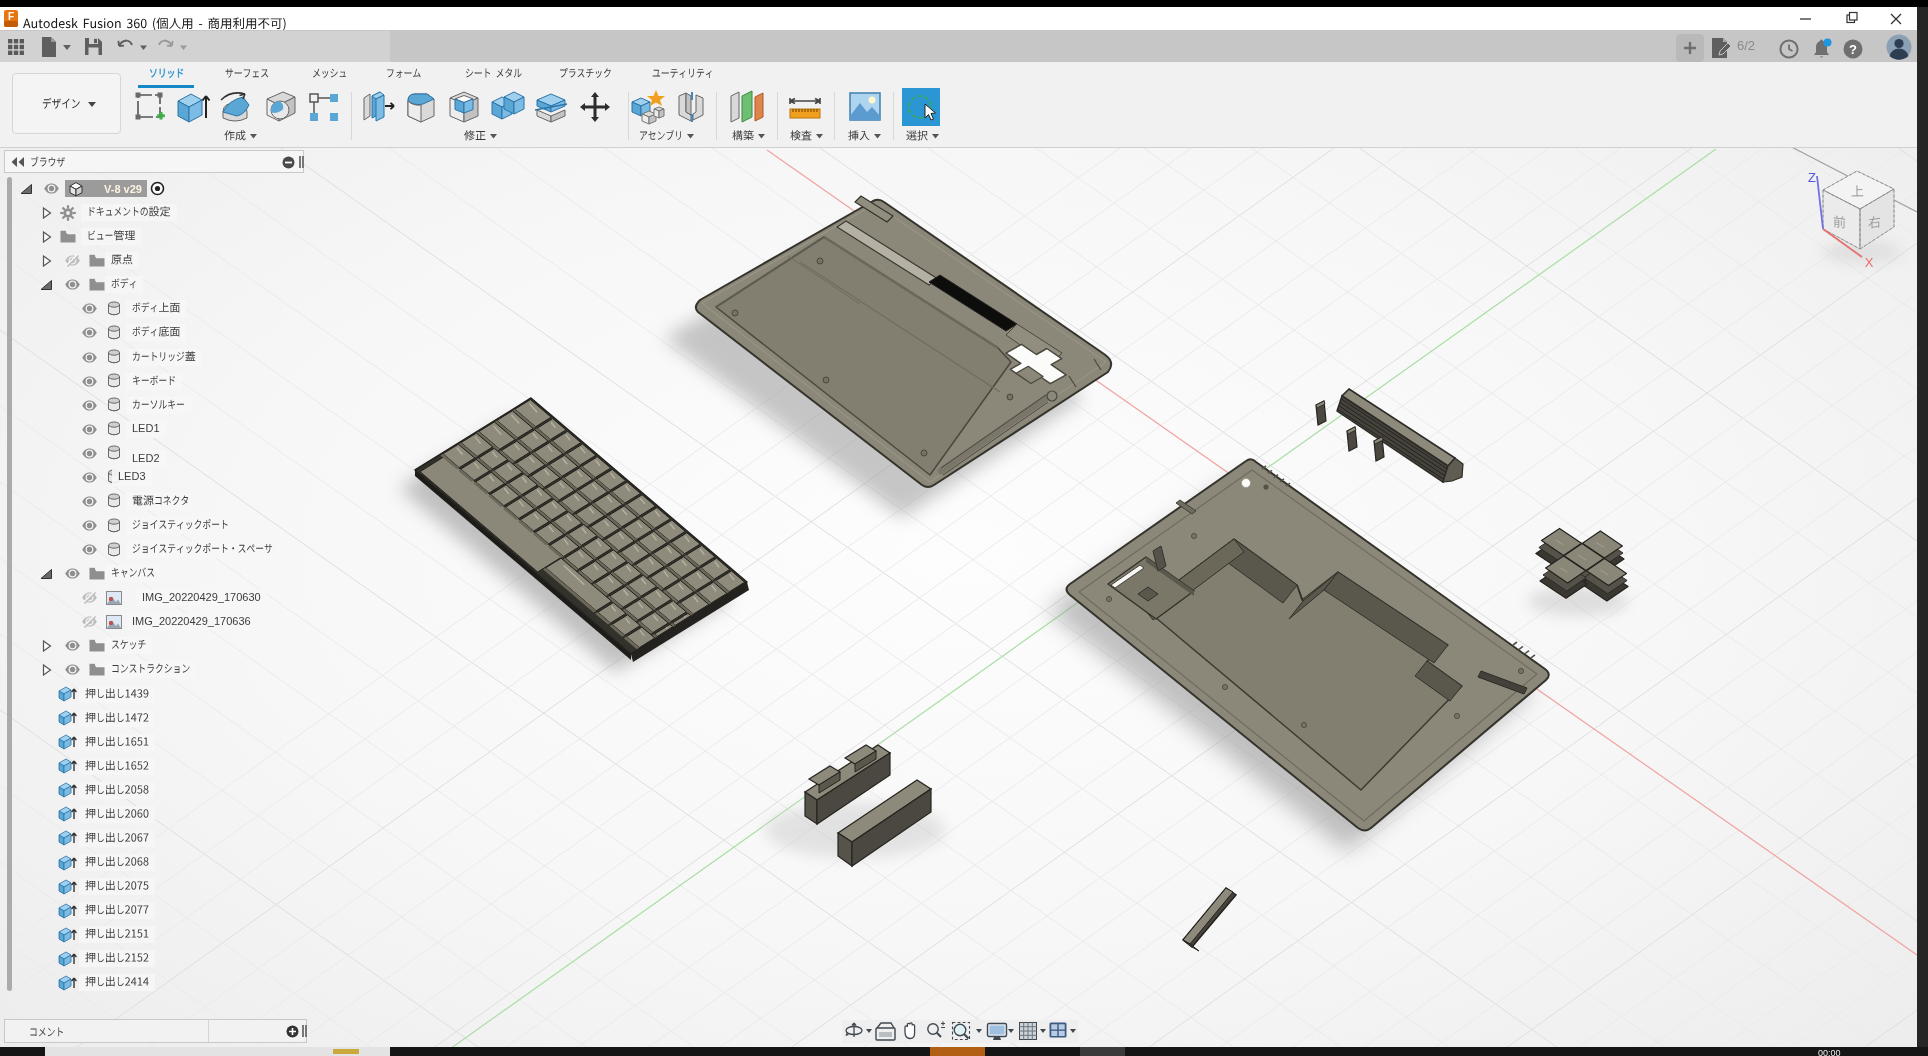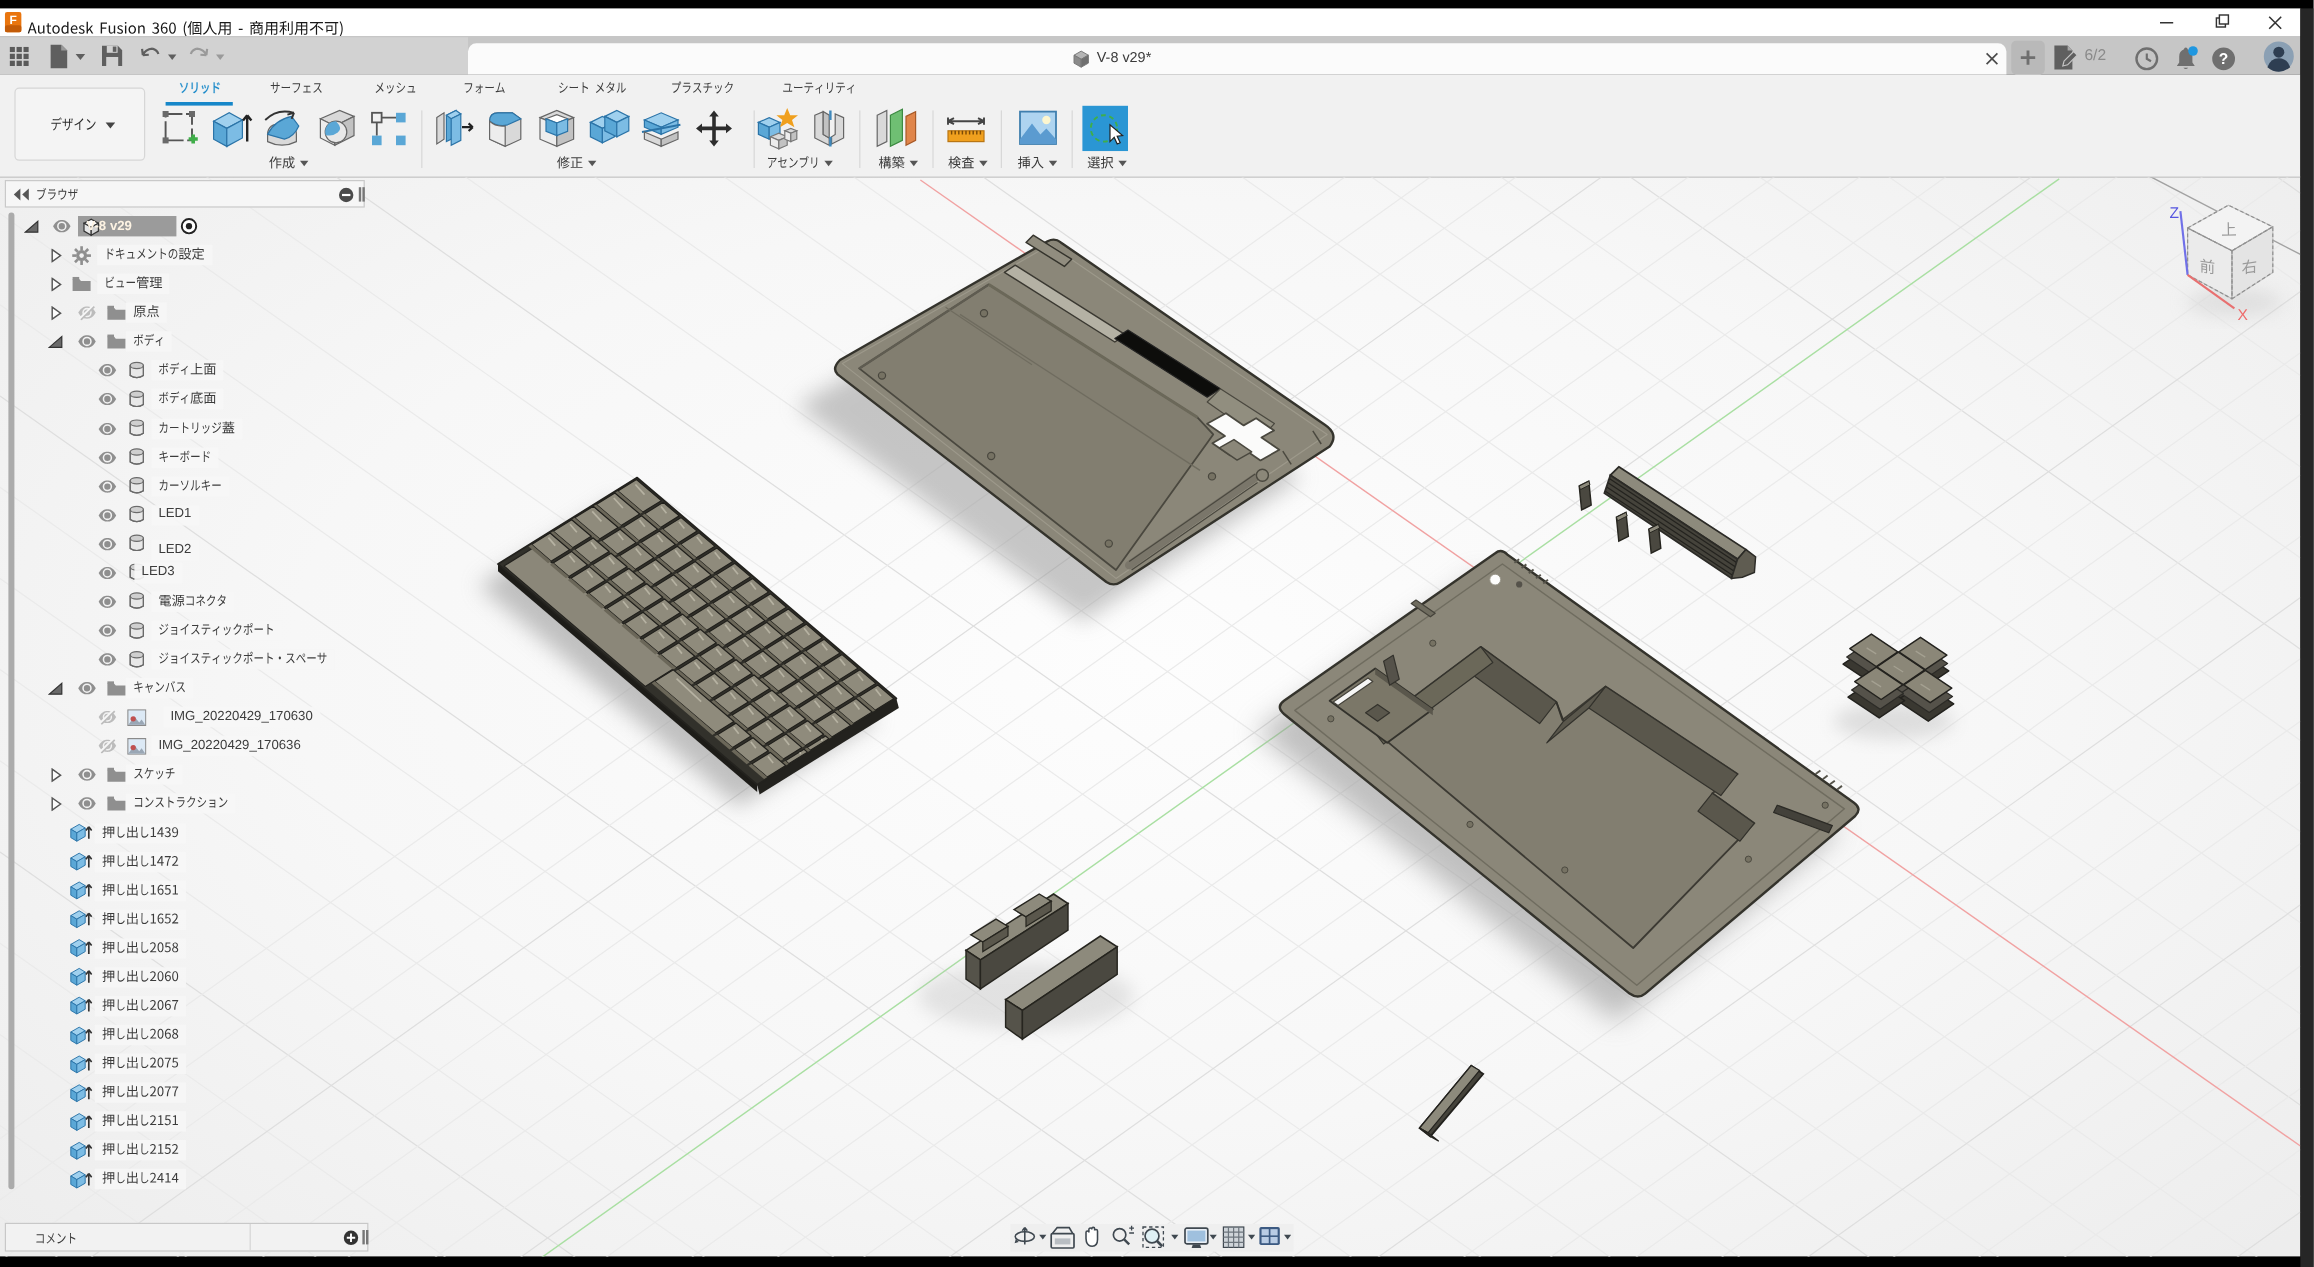--- a/index.html
+++ b/index.html
@@ -208,31 +208,20 @@
         <rect x="4" y="0" width="9" height="6" fill="#d2d2d2"></rect>
             <rect x="9" y="0.8" width="3" height="4.4" fill="#5f5f5f"></rect>
         <rect x="3.5" y="9.5" width="10" height="7.5" fill="#d2d2d2"></rect>
       </svg>
       <svg style="position:absolute;left:115px;top:7px" width="78" height="18" viewBox="0 0 78 18">
         <path d="M4 8 Q6 3 12 2.5 M4 8 L3.4 2.8 M4 8 L9 7.6 M12 2.5 Q16 3.5 17 7" fill="none" stroke="#5f5f5f" stroke-width="1.8"></path>
         <path d="M25 7.5 l7 0 l-3.5 4.5 z" fill="#5f5f5f"></path>
         <path d="M57 8 Q55 3 49 2.5 M57 8 L57.6 2.8 M57 8 L52 7.6 M49 2.5 Q45 3.5 44 7" fill="none" stroke="#9a9a9a" stroke-width="1.8"></path>
         <path d="M65 7.5 l7 0 l-3.5 4.5 z" fill="#9a9a9a"></path>
       </svg>
-    </div>
-    <div id="tab">
-      <svg style="position:absolute;left:503px;top:5px" width="16" height="16" viewBox="0 0 16 16">
-        <polygon points="2,5 8,1.6 14,5 8,8.4" fill="#b5b5b5" stroke="#777" stroke-width="0.8"></polygon>
-        <polygon points="2,5 8,8.4 8,15 2,11.6" fill="#8a8a8a" stroke="#777" stroke-width="0.8"></polygon>
-        <polygon points="8,8.4 14,5 14,11.6 8,15" fill="#6f6f6f" stroke="#777" stroke-width="0.8"></polygon>
-      </svg>
-      <div class="t" style="left:524px;top:5px;font-size:12px;color:#3a3a3a">V-8 v29*</div>
-      <svg style="position:absolute;left:1264px;top:7px" width="12" height="12" viewBox="0 0 12 12">
-        <path d="M1.5 1.5 L10.5 10.5 M10.5 1.5 L1.5 10.5" stroke="#4a4a4a" stroke-width="1.4"></path>
-          </svg>
     </div>
     <div style="position:absolute;left:1676px;top:4px;width:28px;height:28px;background:#b9b9b9;border-radius:4px"></div>
     <svg style="position:absolute;left:1683px;top:11px" width="14" height="14" viewBox="0 0 14 14">
           <path d="M7 1 L7 13 M1 7 L13 7" stroke="#6f6f6f" stroke-width="2.4"></path>
         </svg>
     <svg style="position:absolute;left:1711px;top:7px" width="24" height="22" viewBox="0 0 24 22">
       <path d="M1 1 L12 1 L16 5 L16 21 L1 21 Z" fill="#5f5f5f"></path>
       <path d="M12 1 L12 5 L16 5 Z" fill="#aaa"></path>
       <path d="M9 14 L17 6 L20 9 L12 17 L8 18 Z" fill="#5f5f5f" stroke="#c6c6c6" stroke-width="1"></path>
     </svg>
@@ -1039,21 +1028,21 @@
 <svg style="position:absolute;left:43px;top:182.0px" width="17" height="13" viewBox="0 0 17 13">
             <path d="M1.2 6.5 C3.6 2.2 6 1.4 8.5 1.4 C11 1.4 13.4 2.2 15.8 6.5 C13.4 10.8 11 11.6 8.5 11.6 C6 11.6 3.6 10.8 1.2 6.5 Z" fill="#8f8f8f"></path>
             <circle cx="8.5" cy="6.5" r="3.3" fill="none" stroke="#f2f2f2" stroke-width="1.3"></circle>
           </svg>
 <div class="selbox" style="left:65px;top:180.0px;width:82px"></div>
 <svg style="position:absolute;left:68px;top:180.5px" width="16" height="16" viewBox="0 0 16 16">
             <polygon points="2,5 8,1.6 14,5 8,8.4" fill="#fafafa" stroke="#333" stroke-width="1"></polygon>
             <polygon points="2,5 8,8.4 8,15 2,11.6" fill="#e6e6e6" stroke="#333" stroke-width="1"></polygon>
             <polygon points="8,8.4 14,5 14,11.6 8,15" fill="#d2d2d2" stroke="#333" stroke-width="1"></polygon>
           </svg>
-<div class="tsel" style="left:72px;top:180.5px">V-8 v29</div>
+<div class="tsel" style="left:104px;top:180.5px">V-8 v29</div>
 <svg style="position:absolute;left:150px;top:181.0px" width="15" height="15" viewBox="0 0 15 15">
             <circle cx="7.5" cy="7.5" r="6" fill="#fff" stroke="#222" stroke-width="1.6"></circle>
             <circle cx="7.5" cy="7.5" r="2.6" fill="#222"></circle>
           </svg>
 <svg style="position:absolute;left:42px;top:206.6px" width="10" height="12" viewBox="0 0 10 12">
             <path d="M1.5 1 L8.5 6 L1.5 11 Z" fill="#fcfcfc" stroke="#555" stroke-width="1.2"></path>
           </svg>
 <svg style="position:absolute;left:60px;top:204.6px" width="16" height="16" viewBox="0 0 16 16">
             <g fill="#8f8f8f">
               <circle cx="8" cy="8" r="4.6"></circle>
@@ -1833,12 +1822,19 @@
       <svg style="position:absolute;left:281px;top:5px" width="13" height="13" viewBox="0 0 13 13">
             <circle cx="6.5" cy="6.5" r="6" fill="#333"></circle>
             <path d="M6.5 3 L6.5 10 M3 6.5 L10 6.5" stroke="#fff" stroke-width="1.6"></path>
           </svg>
       <div style="position:absolute;left:297px;top:5px;width:1.5px;height:12px;background:#777"></div>
       <div style="position:absolute;left:300px;top:5px;width:1.5px;height:12px;background:#777"></div>
     </div>
   </div>
 </div>
 <div id="rightedge"></div>
+<div id="taskbar">
+  <div style="position:absolute;left:45px;top:0;width:345px;height:9px;background:#e3e3e3"></div>
+  <div style="position:absolute;left:333px;top:2px;width:26px;height:5px;background:#caa93c"></div>
+  <div style="position:absolute;left:930px;top:0;width:55px;height:9px;background:#b35f13"></div>
+  <div style="position:absolute;left:1080px;top:0;width:45px;height:9px;background:#3a3a3a"></div>
+  <div style="position:absolute;left:1818px;top:1px;width:30px;height:8px;color:#eee;font-size:9px">00:00</div>
+</div>
 </div>
 </body></html>

